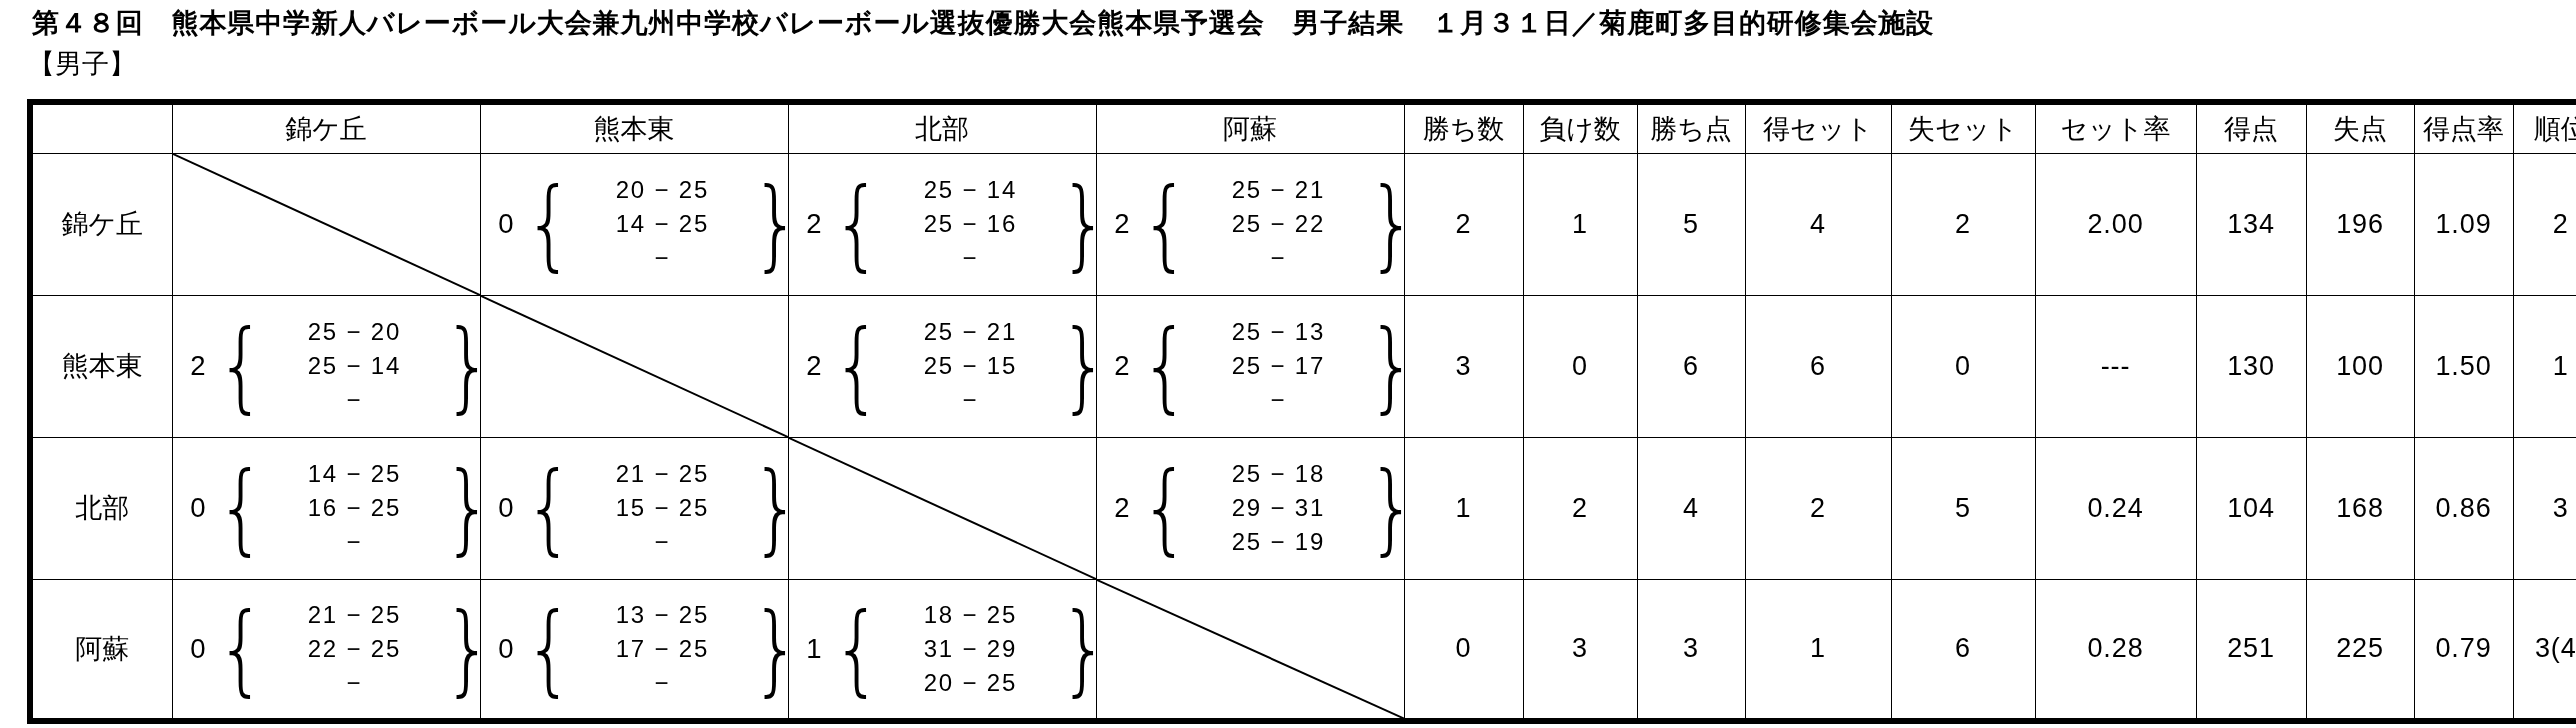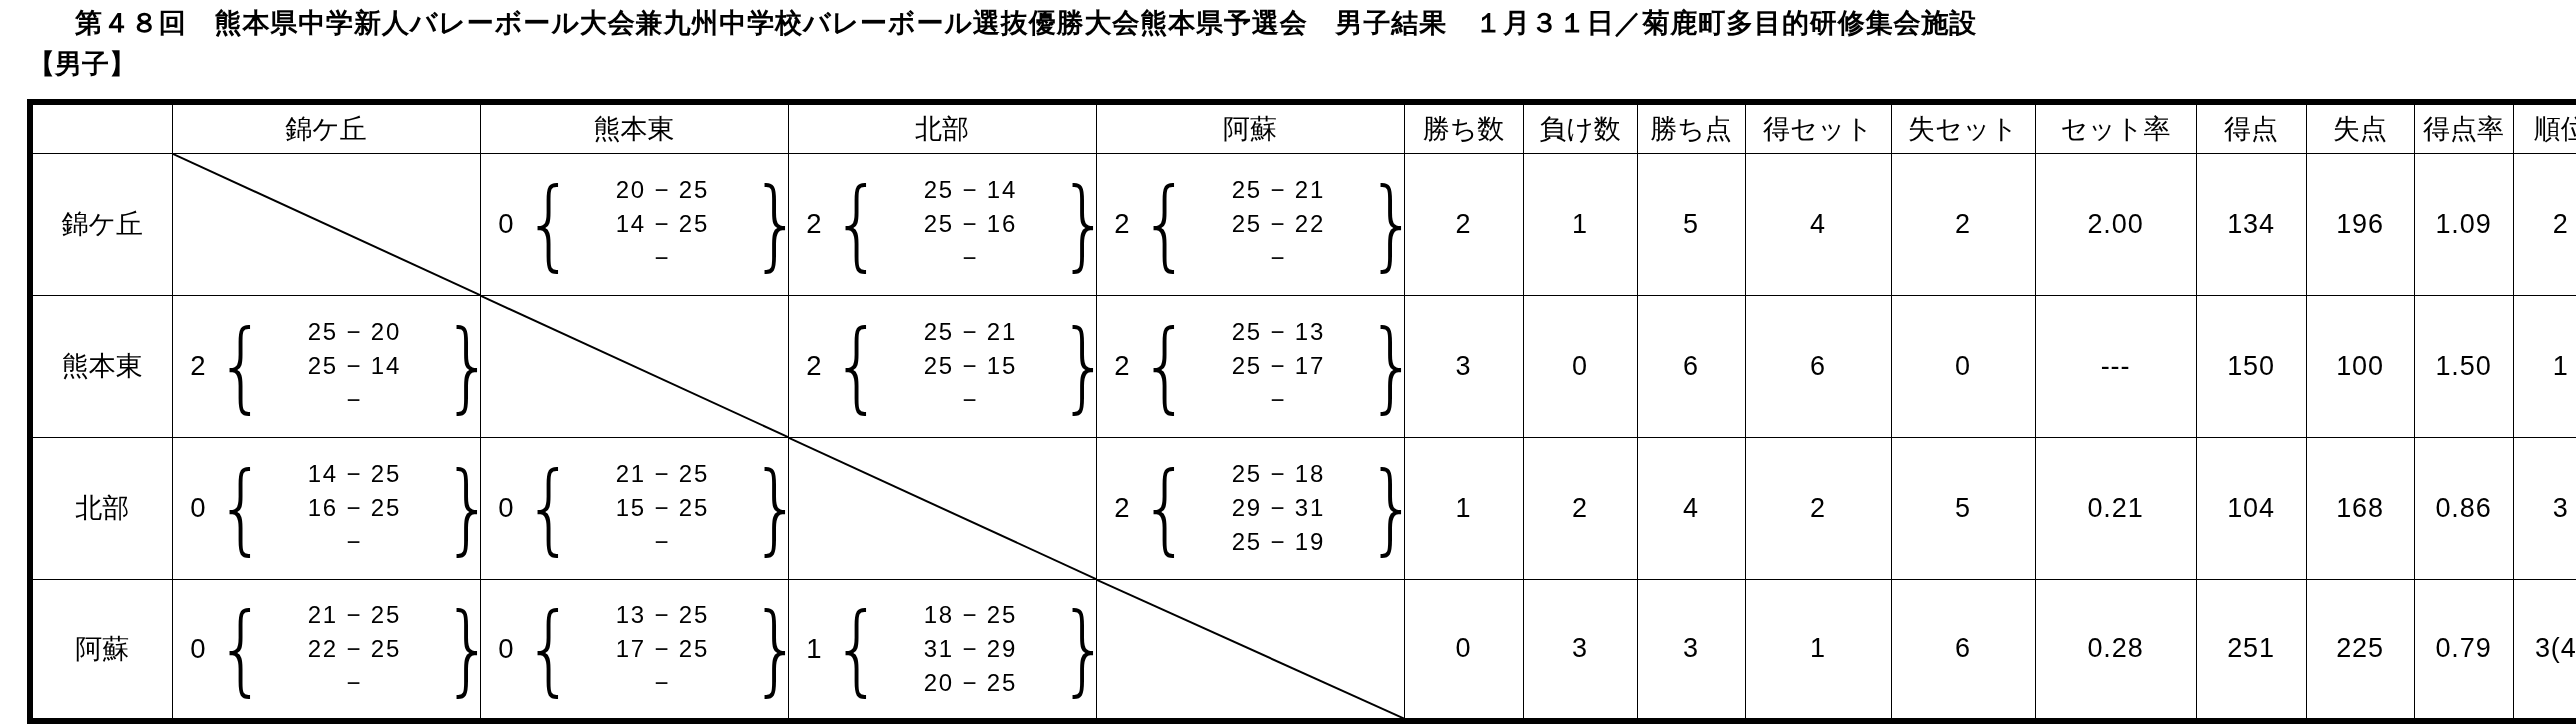--- a/index.html
+++ b/index.html
@@ -3,25 +3,25 @@
 <meta charset="utf-8">
 <style>
   html,body{margin:0;padding:0;}
   body{
     width:2576px;height:729px;background:#ffffff;color:#000000;
     font-family:"Liberation Sans","DejaVu Sans",sans-serif;
     position:relative;overflow:hidden;
   }
   .title{
     position:absolute;left:32px;top:5.3px;
-    font-size:27px;font-weight:bold;letter-spacing:0.9px;white-space:nowrap;margin-left:43px;
+    font-size:27px;font-weight:bold;letter-spacing:0.9px;white-space:nowrap;
   }
   .section-label{
     position:absolute;left:28px;top:46px;
-    font-size:27px;font-weight:bold;white-space:nowrap;
+    font-size:27px;font-weight:normal;white-space:nowrap;
   }
   table.results{
     position:absolute;left:27px;top:99px;
     width:2525px;height:618px;
     border-collapse:collapse;table-layout:fixed;
     border:6.2px solid #000;
   }
   table.results th,table.results td{
     border:1.8px solid #000;padding:0;margin:0;
     font-weight:normal;text-align:center;vertical-align:middle;
@@ -210,21 +210,21 @@
               <span class="brace">}</span>
             </span>
           </div>
         </td>
         <td class="stat">3</td>
         <td class="stat">0</td>
         <td class="stat">6</td>
         <td class="stat">6</td>
         <td class="stat">0</td>
         <td class="stat">---</td>
-        <td class="stat">150</td>
+        <td class="stat">130</td>
         <td class="stat">100</td>
         <td class="stat">1.50</td>
         <td class="stat">1</td>
       </tr>
       <tr>
         <th class="team">北部</th>
         <td class="match">
           <div class="mwrap">
             <span class="mscore">0</span>
             <span class="mid">
@@ -269,21 +269,21 @@
               </span>
               <span class="brace">}</span>
             </span>
           </div>
         </td>
         <td class="stat">1</td>
         <td class="stat">2</td>
         <td class="stat">4</td>
         <td class="stat">2</td>
         <td class="stat">5</td>
-        <td class="stat">0.21</td>
+        <td class="stat">0.24</td>
         <td class="stat">104</td>
         <td class="stat">168</td>
         <td class="stat">0.86</td>
         <td class="stat">3</td>
       </tr>
       <tr>
         <th class="team">阿蘇</th>
         <td class="match">
           <div class="mwrap">
             <span class="mscore">0</span>

